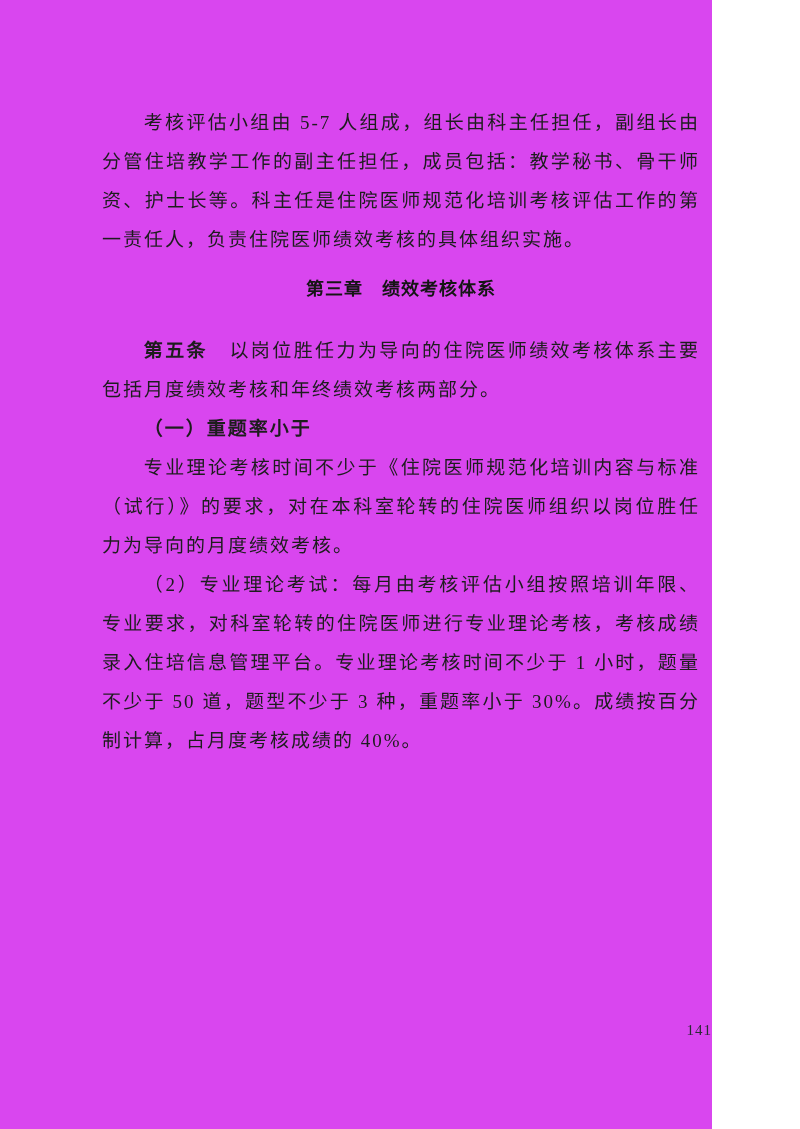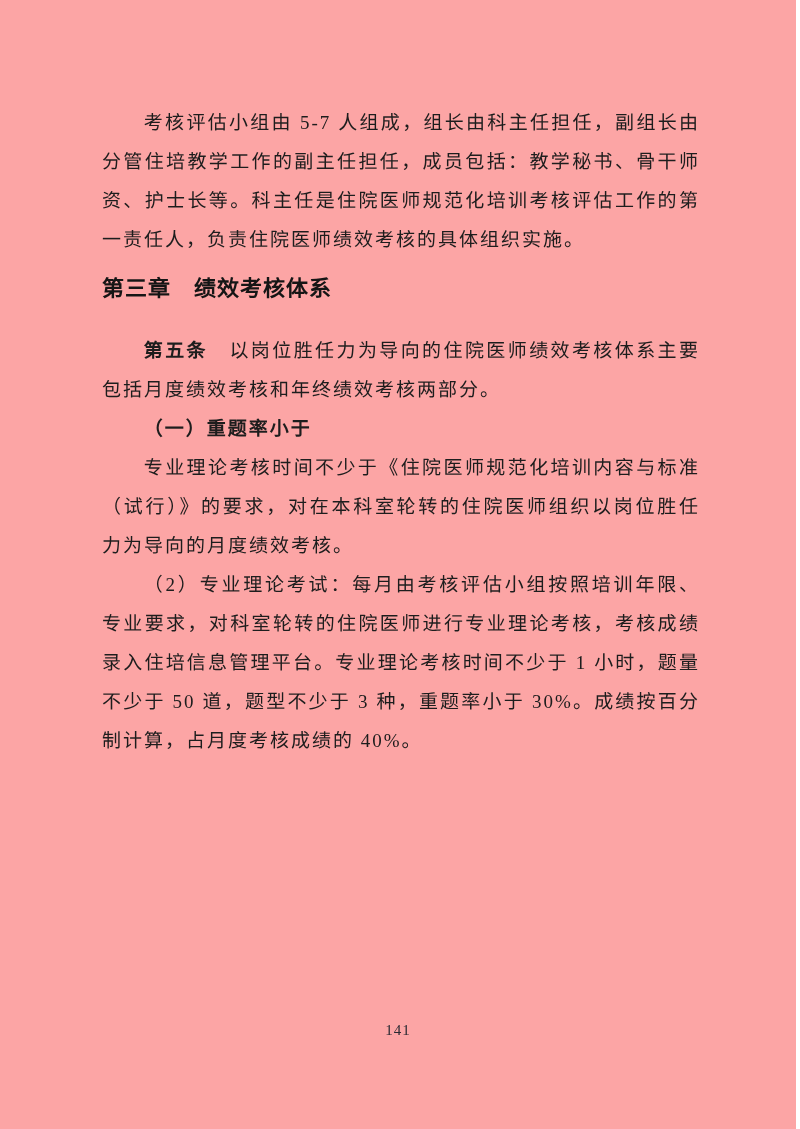--- a/index.html
+++ b/index.html
@@ -2,23 +2,23 @@
 <html lang="zh-CN"><head>
 <meta charset="utf-8">
 <style>
   html, body {
     margin: 0;
     padding: 0;
     background: #ffffff;
   }
   .page {
     position: relative;
-    width: 796px;
+    width: 712px;
     height: 1129px;
-    background: #fca5a5;
+    background: #d946ef;
     overflow: hidden;
     font-family: "Liberation Serif", "DejaVu Serif", serif;
     color: #1d1d1d;
     text-decoration: underline;
   }
   .page-body {
     position: absolute;
     left: 102px;
     top: 103px;
     width: 598px;
@@ -35,34 +35,34 @@
   }
   .body-par .lead {
     font-weight: 700;
     margin-top: 38px;
   }
   .bold-par {
     font-weight: 700;
   }
   .chapter {
     margin: 8px 0 20px 0;
-    font-size: 22px;
+    font-size: 18px;
     line-height: 44px;
     font-weight: 700;
     letter-spacing: 1px;
-    text-align: left;
+    text-align: center;
     font-family: "Liberation Sans", "DejaVu Sans", sans-serif;
     color: #151515;
   }
   .footer {
     position: absolute;
     top: 1022px;
     left: 0;
     width: 100%;
-    text-align: center;
+    text-align: right;
     font-size: 15px;
     letter-spacing: 1px;
     color: #2a2a33;
   }
 </style>
 </head>
 <body>
 
 <div class="page">
   <div class="page-body">

